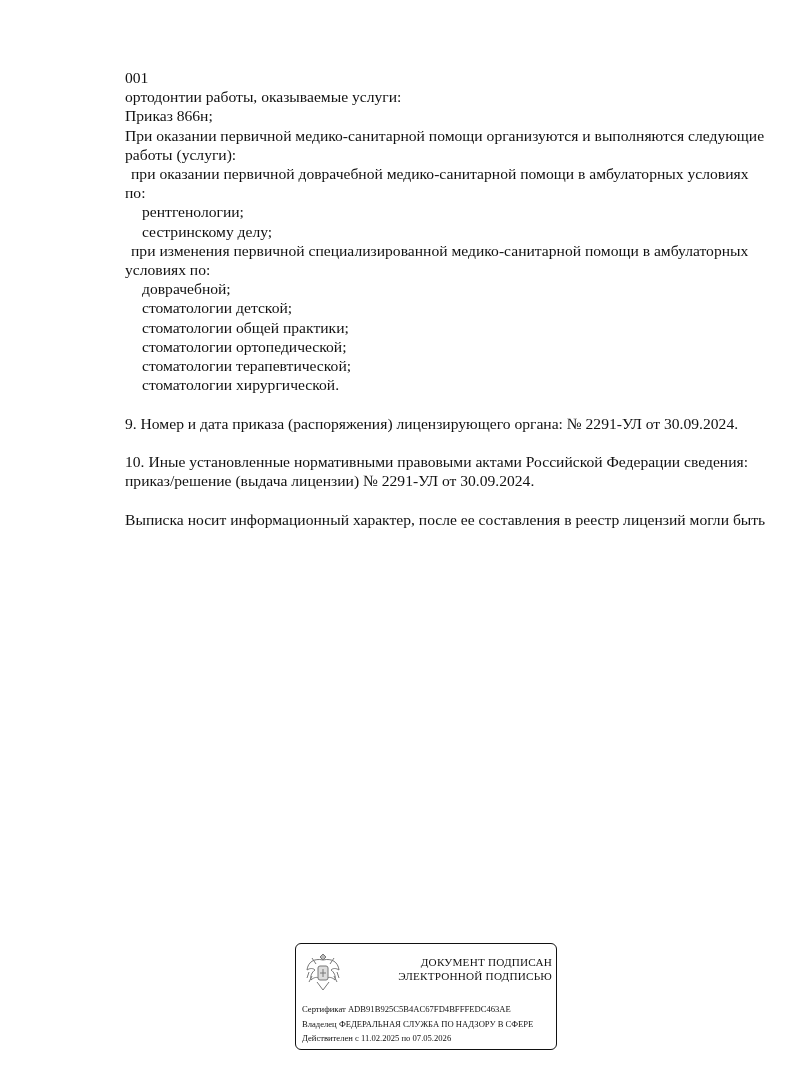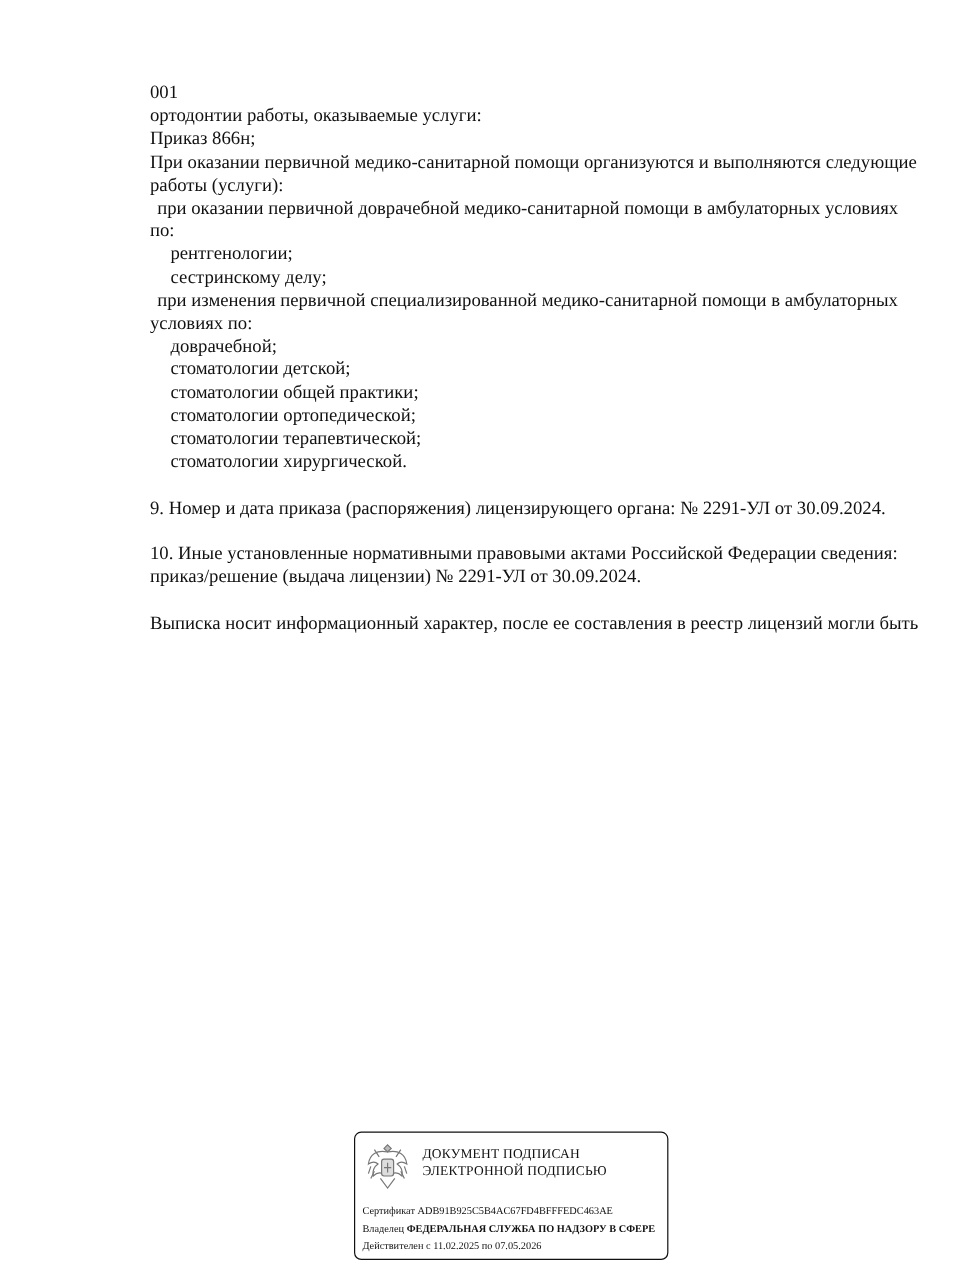--- a/index.html
+++ b/index.html
@@ -7,25 +7,25 @@
          font-family: "Liberation Serif", "DejaVu Serif", serif; color: #111; }
   .content { position: absolute; left: 93px; top: 68px; width: 680px;
              font-size: 15.6px; line-height: 19.2px; margin-left: 32px; }
   .line { white-space: pre; }
   .indent1 { padding-left: 6px; }
   .indent2 { padding-left: 17px; }
   .gap { height: 19.2px; }
   .stamp { position: absolute; left: 295px; top: 943px; width: 262px; height: 107px;
            border: 1.5px solid #111; border-radius: 6px; box-sizing: border-box; overflow: hidden; }
   .emblem { position: absolute; left: 8px; top: 6px; width: 38px; height: 44px; }
-  .stamp-title { position: absolute; left: 56px; top: 12px; width: 200px; text-align: left;
+  .stamp-title { position: absolute; left: 56px; top: 12px; width: 200px; text-align: right;
                  font-size: 11.2px; line-height: 13.5px; letter-spacing: 0.2px; }
   .stamp-info { position: absolute; left: 6px; top: 58px; width: 300px; font-size: 8.6px;
                 line-height: 14.5px; white-space: nowrap; }
-  .bold { font-weight: bold; text-align: right; }
+  .bold { font-weight: normal; text-align: right; }
 </style>
 </head>
 <body>
 
 <div class="content">
   <div class="line">001</div>
   <div class="line">ортодонтии работы, оказываемые услуги:</div>
   <div class="line">Приказ 866н;</div>
   <div class="line">При оказании первичной медико-санитарной помощи организуются и выполняются следующие</div>
   <div class="line">работы (услуги):</div>

